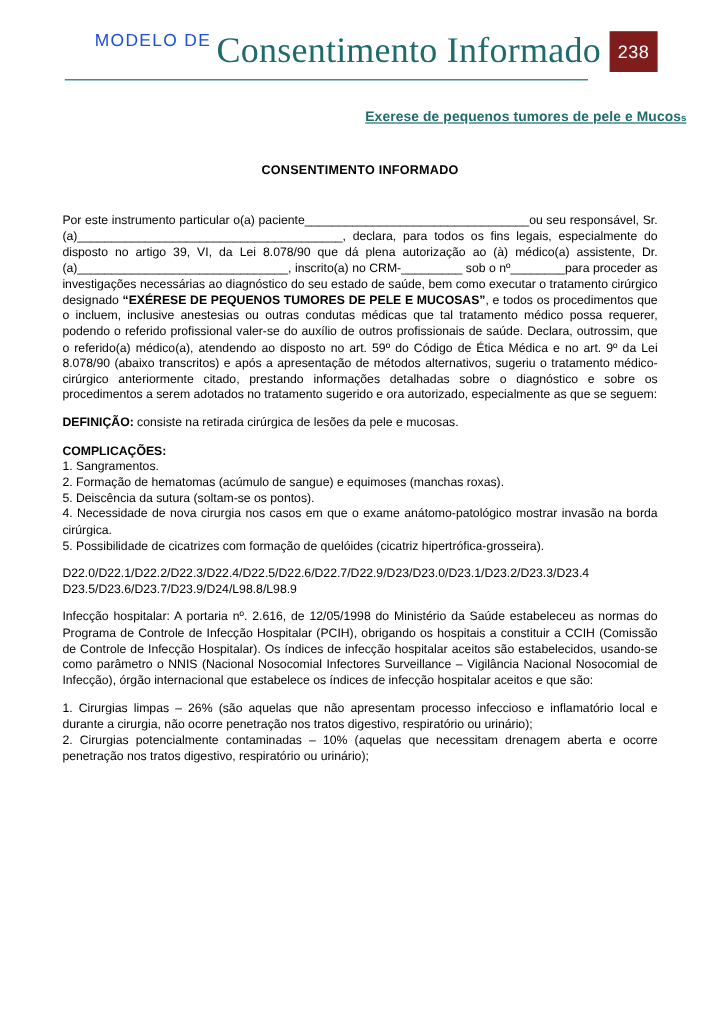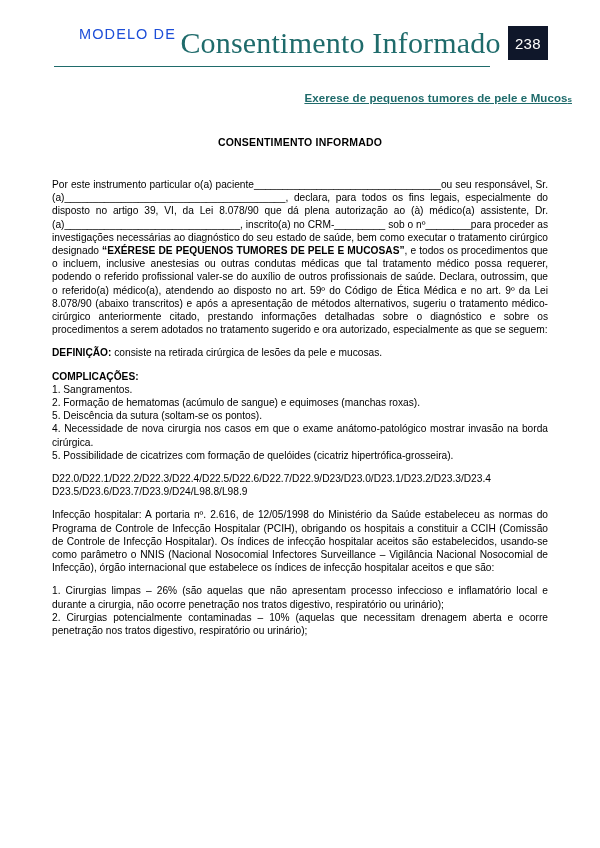--- a/index.html
+++ b/index.html
@@ -59,21 +59,21 @@
     width: 436px;
     height: 1px;
     background: #1f6b6b;
   }
   .page-badge {
     position: absolute;
     left: 508px;
     top: 26px;
     width: 40px;
     height: 34px;
-    background: #0f172a;
+    background: #7f1d1d;
     color: #ffffff;
     font-size: 15px;
     display: flex;
     align-items: center;
     justify-content: center;
     letter-spacing: 0.4px;
   }
 
   
   .subtitle-wrap {

